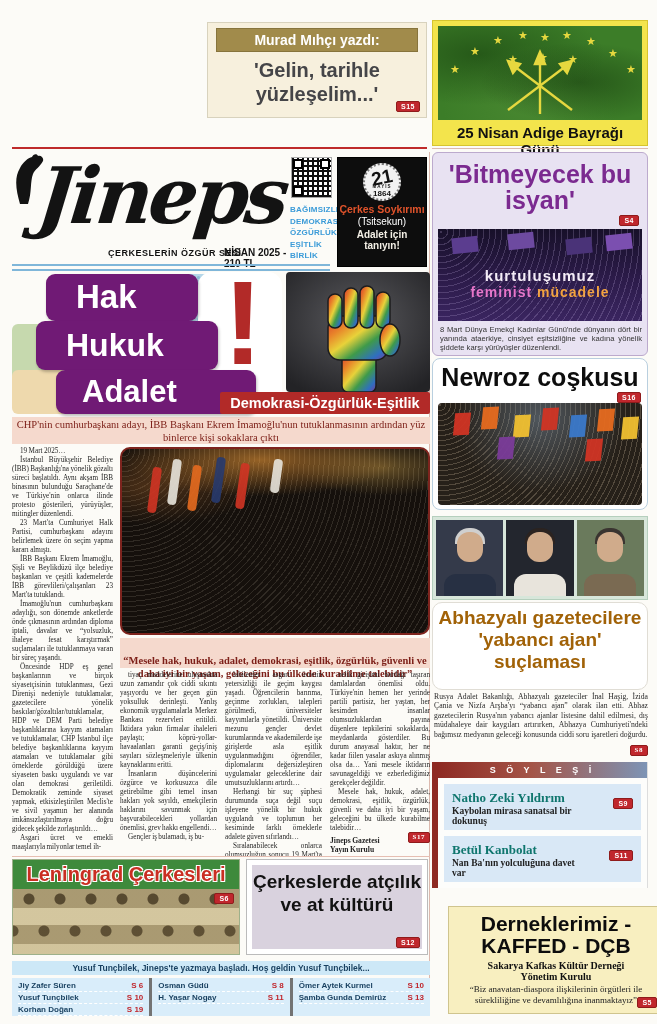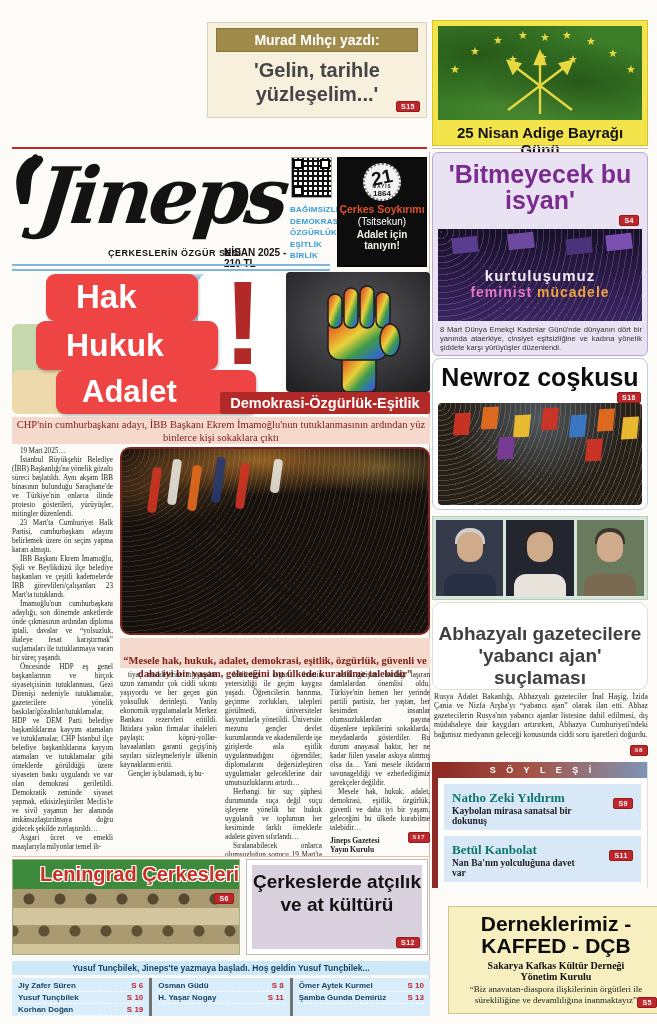--- a/index.html
+++ b/index.html
@@ -107,22 +107,22 @@
     border:1px solid #b5cfbd; padding:3px; display:flex; gap:3px; }
   .trio-panel { position:relative; flex:1; overflow:hidden; }
   .t-head { position:absolute; left:50%; top:12px; transform:translateX(-50%); width:26px; height:30px;
     background:#d0ab8b; border-radius:12px; }
   .t-hair { position:absolute; left:50%; top:8px; transform:translateX(-50%); width:30px; height:16px;
     border-radius:14px 14px 0 0; }
   .t-body { position:absolute; left:50%; bottom:-4px; transform:translateX(-50%); width:52px; height:26px;
     border-radius:12px 12px 0 0; }
 
   #abhaz-head { left:432px; top:602px; width:216px; height:88px; background:#fff; border:1px solid #e0ddd5;
-    border-radius:10px; text-align:center; color:#404040; font-weight:bold; font-size:19px; line-height:22px;
-    padding-top:20px; }
+    border-radius:10px; text-align:center; color:#a16207; font-weight:bold; font-size:19px; line-height:22px;
+    padding-top:4px; }
   #abhaz-body { left:434px; top:692px; width:214px; height:66px; text-align:justify;
     font-size:7.7px; line-height:9.4px; color:#2a2a2a; }
   #abhaz-body .badge { right:0; bottom:2px; }
 
   #soylesi-box { left:432px; top:762px; width:216px; height:126px; background:#fdfdfb;
     border-left:6px solid #8e2a23; border-right:1px solid #ddd; }
   #soylesi-header { height:16px; background:linear-gradient(90deg,#8e2a23 0%, #a45548 45%, #7d94b5 100%);
     color:#fff; font-weight:bold; font-size:9px; line-height:16px; text-align:center; letter-spacing:4px; }
   .soylesi-item { position:relative; margin:6px 6px 0 6px; background:#d9e8f6; height:46px; padding:6px 8px 0; }
   .soylesi-item .s-name { font-family:"Liberation Serif",serif; font-weight:bold; font-size:13px; color:#0f766e; }
@@ -139,21 +139,21 @@
   #dernek-box .badge { right:6px; bottom:5px; }
 
   
   #hero { left:12px; top:272px; width:418px; height:142px; }
   .pastel { position:absolute; border-radius:6px; }
   #p-blue { left:148px; top:2px; width:52px; height:64px; background:#b5d6e8;
     background-image:radial-gradient(circle 1.5px, #8fbcd8 1px, transparent 2px); background-size:7px 7px; }
   #p-green { left:0; top:52px; width:46px; height:62px; background:#c6d9ae; }
   #p-tan { left:0; top:98px; width:56px; height:44px; background:#eed9ad; }
   #excl-bg { position:absolute; left:186px; top:0; width:84px; height:132px; background:#fff; border-radius:14px; }
-  .hero-word { position:absolute; background:#ef4444; color:#fff; font-weight:bold; border-radius:9px;
+  .hero-word { position:absolute; background:#701a75; color:#fff; font-weight:bold; border-radius:9px;
     box-shadow:1px 2px 3px rgba(0,0,0,.25); }
   #w-hak   { left:34px; top:2px;  width:152px; height:47px; font-size:33px; line-height:46px; padding-left:30px; }
   #w-hukuk { left:24px; top:49px; width:182px; height:49px; font-size:32px; line-height:48px; padding-left:30px; }
   #w-adalet{ left:44px; top:98px; width:200px; height:44px; font-size:31px; line-height:43px; padding-left:26px; z-index:3; }
   #excl { position:absolute; left:196px; top:-14px; width:70px; text-align:center; color:#b22a28;
     font-weight:bold; font-size:118px; line-height:130px; z-index:4; }
   #fist-photo { position:absolute; left:274px; top:0; width:144px; height:120px; border-radius:4px; overflow:hidden; }
   #hero-banner { position:absolute; left:208px; top:120px; width:210px; height:22px; background:#b22a28;
     color:#fff; font-weight:bold; font-size:14.5px; line-height:22px; text-align:center; z-index:5; border-radius:2px; }
 
@@ -181,21 +181,21 @@
       radial-gradient(ellipse 50% 30% at 10% 20%, rgba(200,120,50,.3), transparent 70%),
       repeating-radial-gradient(circle at 2px 2px, rgba(190,180,160,.16) 0 1px, transparent 1px 5px); }
   .m-banner { position:absolute; width:9px; height:46px; border-radius:4px; transform:rotate(8deg); opacity:.9; }
   #main-caption { left:120px; top:638px; width:310px; height:30px; background:#f5d9cd;
     font-family:"Liberation Serif",serif; font-weight:bold; color:#7d2019; font-size:10.5px;
     line-height:13px; text-align:center; padding-top:16px; }
 
   
   #h-pink1 { left:12px; top:856px; width:418px; height:1px; background:#e6beb2; }
   #leningrad-box { left:12px; top:859px; width:228px; height:96px; border:1px solid #9db08a; }
-  #leningrad-head { height:29px; background:#3e8a3c; text-align:right; }
+  #leningrad-head { height:29px; background:#3e8a3c; text-align:center; }
   #leningrad-head span { font-weight:bold; font-size:20px; line-height:28px; color:#c92f22;
     text-shadow:-1px -1px 0 #fff,1px -1px 0 #fff,-1px 1px 0 #fff,1px 1px 0 #fff; }
   #leningrad-photo { position:relative; height:65px; background:#c4b488;
     background-image:
       linear-gradient(180deg, rgba(90,76,48,.25) 0 30%, rgba(240,232,200,.35) 30% 55%, rgba(90,76,48,.25) 55% 85%, rgba(240,232,200,.3) 85%),
       radial-gradient(circle 6px at 14px 10px, #564930 5px, transparent 6px),
       radial-gradient(circle 6px at 14px 42px, #5f5136 5px, transparent 6px);
     background-size:auto, 31px 65px, 31px 65px; background-position:0 0, 2px 0, 17px 0; }
   #leningrad-photo .badge { right:5px; top:4px; }
 
@@ -432,20 +432,21 @@
     <div class="m-banner" style="left:28px;top:18px;background:#d03424"></div>
     <div class="m-banner" style="left:48px;top:10px;background:#e8e4dc"></div>
     <div class="m-banner" style="left:68px;top:16px;background:#e66a1f"></div>
     <div class="m-banner" style="left:92px;top:8px;background:#273a6e"></div>
     <div class="m-banner" style="left:116px;top:14px;background:#d03424"></div>
     <div class="m-banner" style="left:150px;top:10px;background:#e8e4dc;height:34px"></div>
   </div>
   <div class="abs" id="main-caption">“Mesele hak, hukuk, adalet, demokrasi, eşitlik, özgürlük, güvenli ve daha iyi bir yaşam, geleceğini bu ülkede kurabilme talebidir”</div>
   <div class="newscol" id="col2">
       <p>tiyaç maddelerine ulaşmakta uzun zamandır çok ciddi sıkıntı yaşıyordu ve her geçen gün yoksulluk derinleşti. Yanlış ekonomik uygulamalarla Merkez Bankası rezervleri eritildi. İktidara yakın firmalar ihaleleri paylaştı; köprü-yollar-havaalanları garanti geçiş/iniş sayıları sözleşmeleriyle ülkenin kaynaklarını eritti.</p>
+      <p>İnsanların düşüncelerini özgürce ve korkusuzca dile getirebilme gibi temel insan hakları yok sayıldı, emekçilerin haklarını savunmak için başvurabilecekleri yollardan önemlisi, grev hakkı engellendi…</p>
       <p>Gençler iş bulamadı, iş bu-</p>
     </div>
   <div class="newscol" id="col3">
       <p>labilenler asgari ücretin yetersizliği ile geçim kaygısı yaşadı. Öğrencilerin barınma, geçinme zorlukları, talepleri görülmedi, üniversiteler kayyımlarla yönetildi. Üniversite mezunu gençler devlet kurumlarında ve akademilerde işe girişlerde asla eşitlik uygulanmadığını öğrendiler, diplomalarını değersizleştiren uygulamalar geleceklerine dair umutsuzluklarını artırdı…</p>
       <p>Herhangi bir suç şüphesi durumunda suça değil suçu işleyene yönelik bir hukuk uygulandı ve toplumun her kesiminde farklı örneklerle adalete güven sıfırlandı…</p>
       <p>Sıralanabilecek onlarca olumsuzluğun sonucu 19 Mart'ta iktidarın İBB'ye yö-</p>
     </div>
   <div class="newscol" id="col4">
     <div>
         <p>nelik girişimi bardağı taşıran damlalardan önemlisi oldu. Türkiye'nin hemen her yerinde partili partisiz, her yaştan, her kesimden insanlar olumsuzluklardan payına düşenlere tepkilerini sokaklarda, meydanlarda gösterdiler. Bu durum anayasal haktır, her ne kadar fiilen yasalar askıya alınmış olsa da… Yani mesele iktidarın savunageldiği ve ezberlediğimiz gerekçeler değildir.</p>

